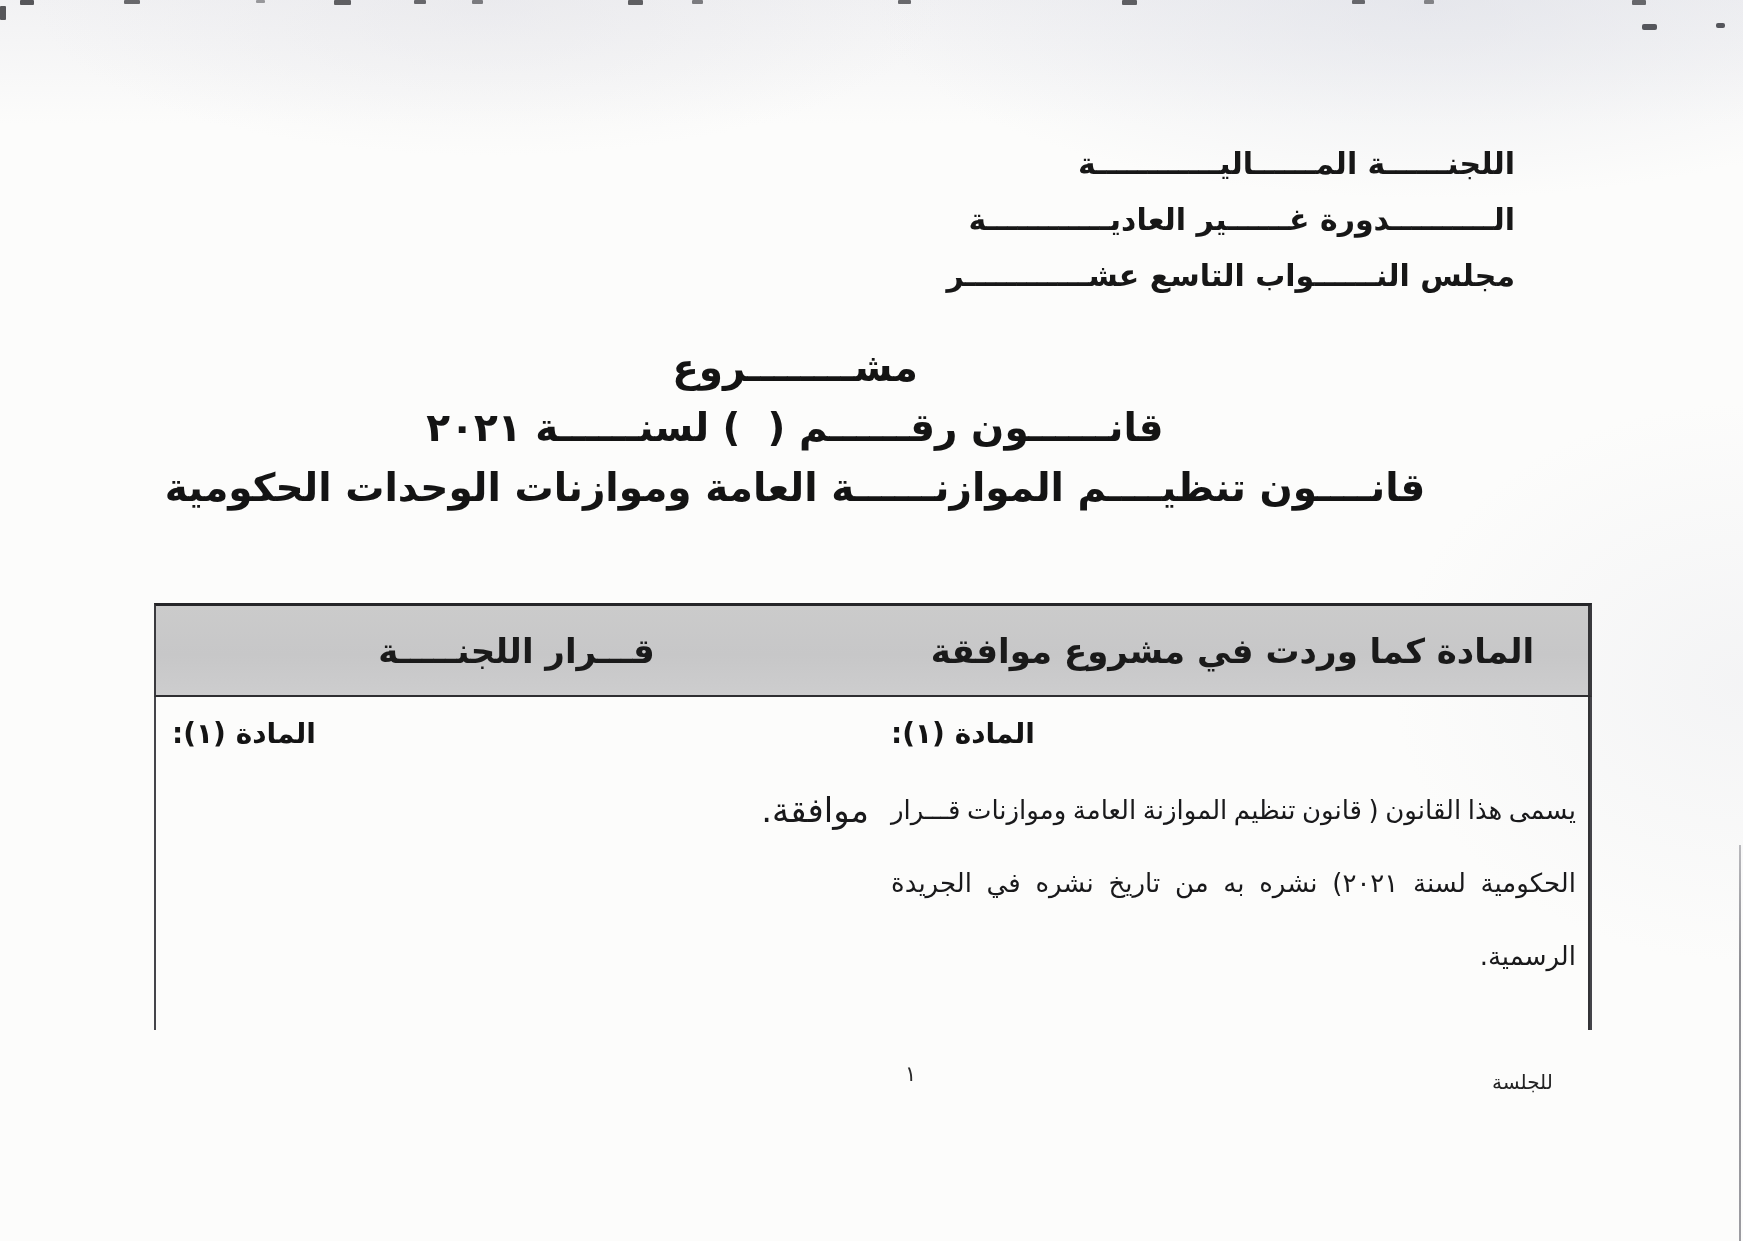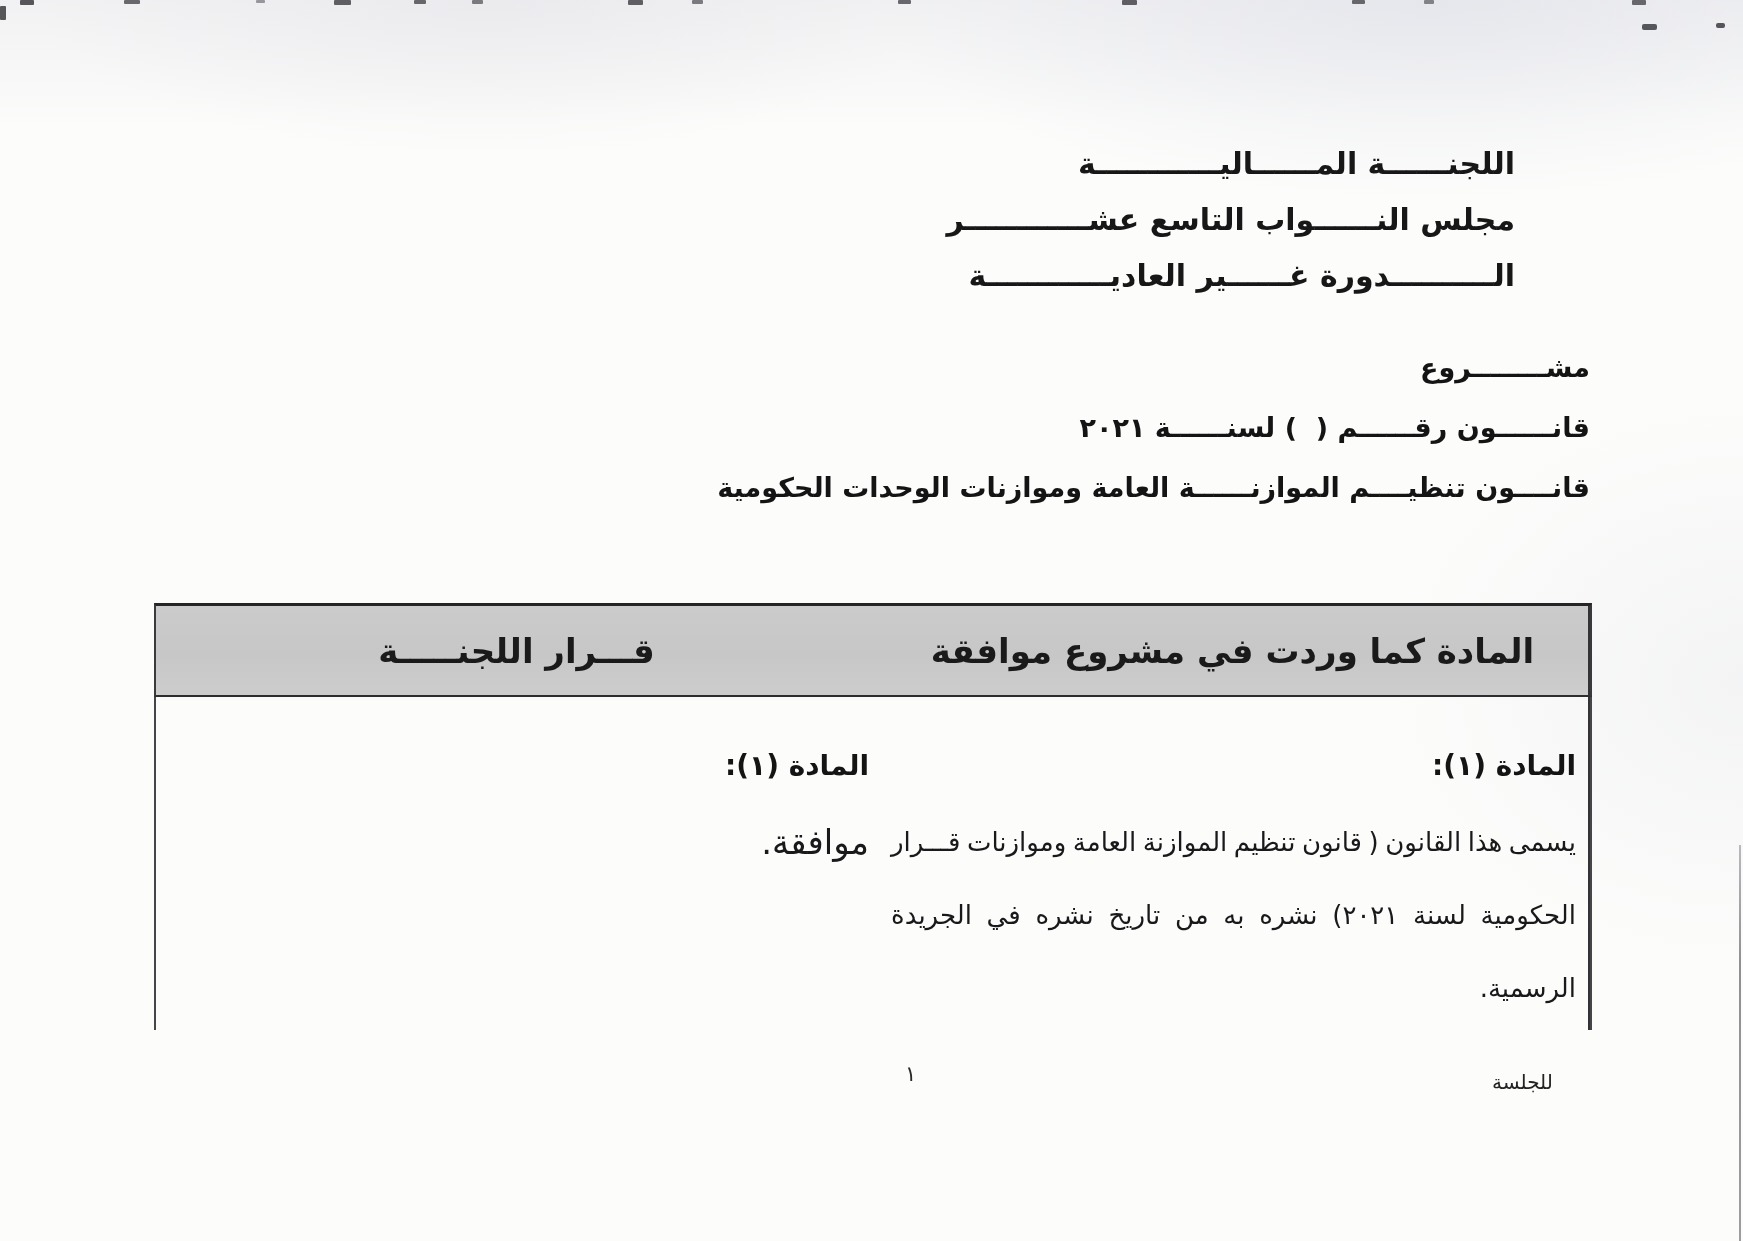--- a/index.html
+++ b/index.html
@@ -27,22 +27,22 @@
   
   .letterhead{
     position:absolute;top:136px;right:228px;
     direction:rtl;text-align:right;
     font-weight:bold;font-size:30px;line-height:56px;
     color:#171717;white-space:nowrap;
   }
   
   .title-block{
     position:absolute;top:338px;left:0;width:1590px;
-    direction:rtl;text-align:right;
-    font-weight:bold;font-size:27px;line-height:60px;
+    direction:rtl;text-align:center;
+    font-weight:bold;font-size:39px;line-height:60px;
     color:#141414;white-space:nowrap;
   }
   
   .cmp-table{
     position:absolute;left:154px;top:603px;width:1438px;
     box-sizing:border-box;
   }
   .cmp-head{
     display:flex;box-sizing:border-box;height:94px;
     border-top:3px solid #252528;
@@ -62,21 +62,21 @@
   .cmp-body{
     display:flex;box-sizing:border-box;height:333px;
     border-left:2px solid #45454a;
     border-right:2px solid #45454a;
   }
   .bcell{box-sizing:border-box;overflow:hidden;direction:rtl;}
   .bcell.decision{width:721px;padding:16px 8px 0 16px;text-align:right;}
   .bcell.article{flex:1;border-right:2px solid #333336;padding:16px 12px 0 14px;}
   .article-heading,.decision-heading{
     font-weight:bold;font-size:28px;line-height:42px;color:#141414;
-    text-align:right;white-space:nowrap;margin-top:32px;
+    text-align:left;white-space:nowrap;
   }
   .para{margin-top:18px;font-size:26px;color:#19191b;}
   .jline{display:flex;justify-content:space-between;direction:rtl;align-items:center;height:73px;white-space:nowrap;}
   .rline{display:flex;align-items:center;justify-content:flex-start;direction:rtl;height:73px;text-align:right;}
   .decision-text{margin-top:18px;height:73px;display:flex;align-items:center;justify-content:flex-start;direction:rtl;font-size:34px;color:#19191b;}
   
   .page-number{
     position:absolute;left:905px;top:1062px;
     font-size:21px;color:#2a2a2a;direction:rtl;
   }
@@ -105,22 +105,22 @@
     <div class="dash" style="left:1424px;width:10px;height:4px;opacity:.55;"></div>
     <div class="dash" style="left:1632px;width:14px;height:5px;opacity:.7;"></div>
     <div class="dash" style="left:0px;top:6px;width:6px;height:14px;opacity:.8;"></div>
     <div class="speck" style="left:1642px;top:24px;width:15px;height:6px;"></div>
     <div class="speck" style="left:1716px;top:23px;width:9px;height:5px;"></div>
     <div class="edge-line"></div>
   </div>
 
   <div class="letterhead">
     <div>اللجنــــــة المــــــاليــــــــــــة</div>
+    <div>الــــــــــدورة غــــــير العاديــــــــــــة</div>
     <div>مجلس النــــــواب التاسع عشــــــــــــر</div>
-    <div>الــــــــــدورة غــــــير العاديــــــــــــة</div>
   </div>
 
   <div class="title-block">
     <div>مشــــــــروع</div>
     <div>قانــــــون رقــــــم (&nbsp;&nbsp;) لسنــــــة ٢٠٢١</div>
     <div>قانــــون تنظيــــم الموازنــــــة العامة وموازنات الوحدات الحكومية</div>
   </div>
 
   <div class="cmp-table">
     <div class="cmp-head">

